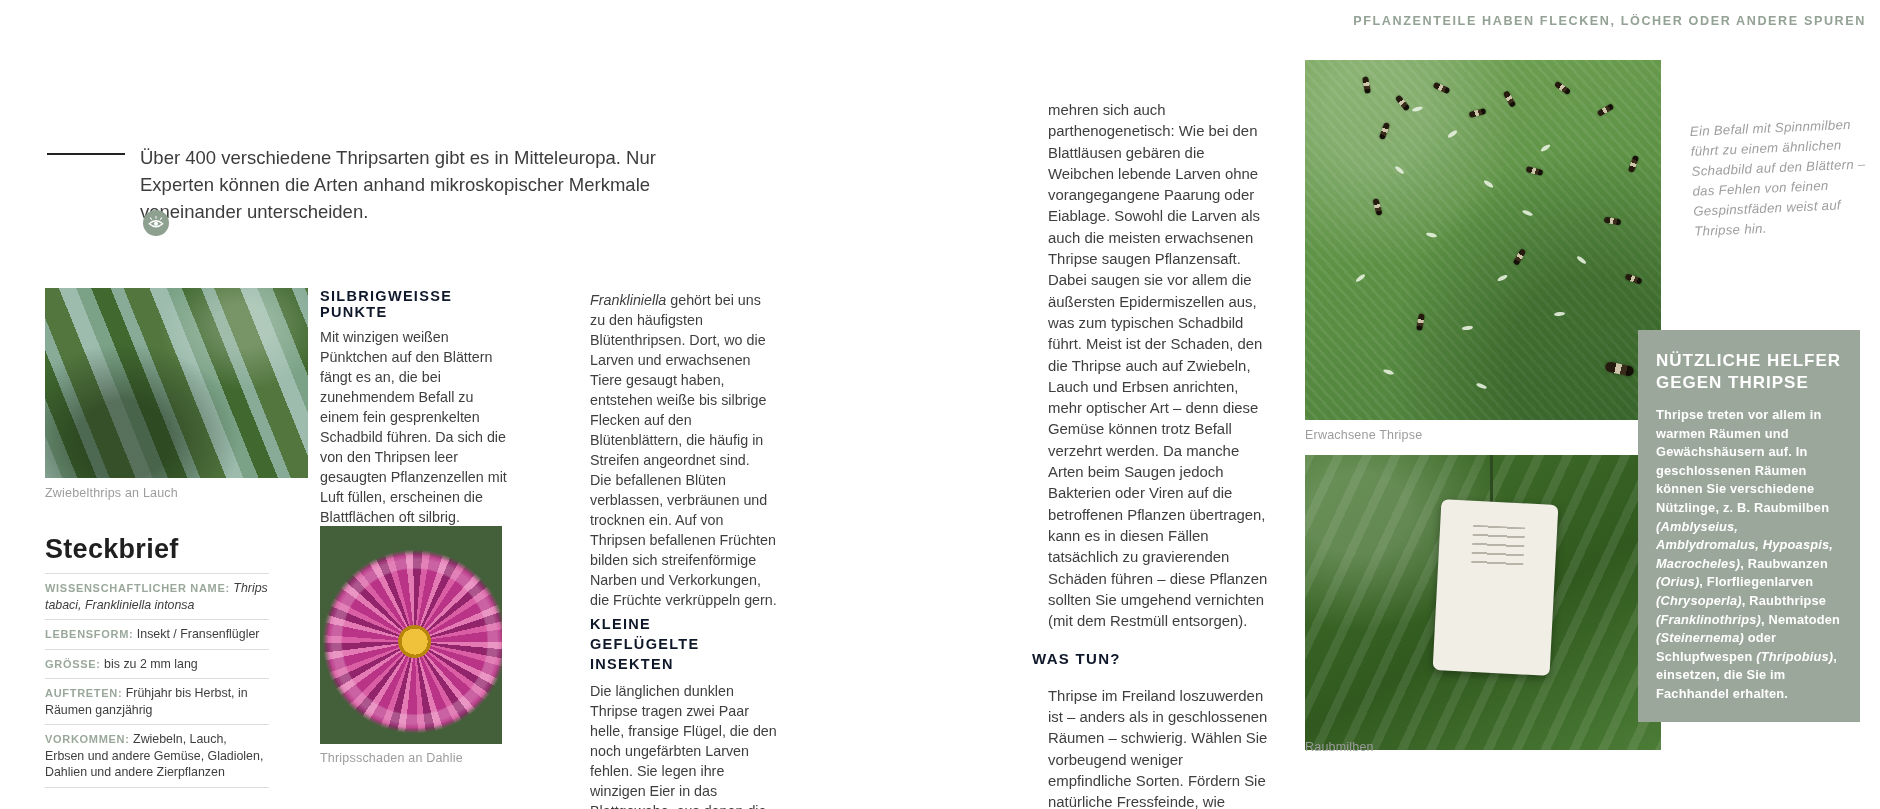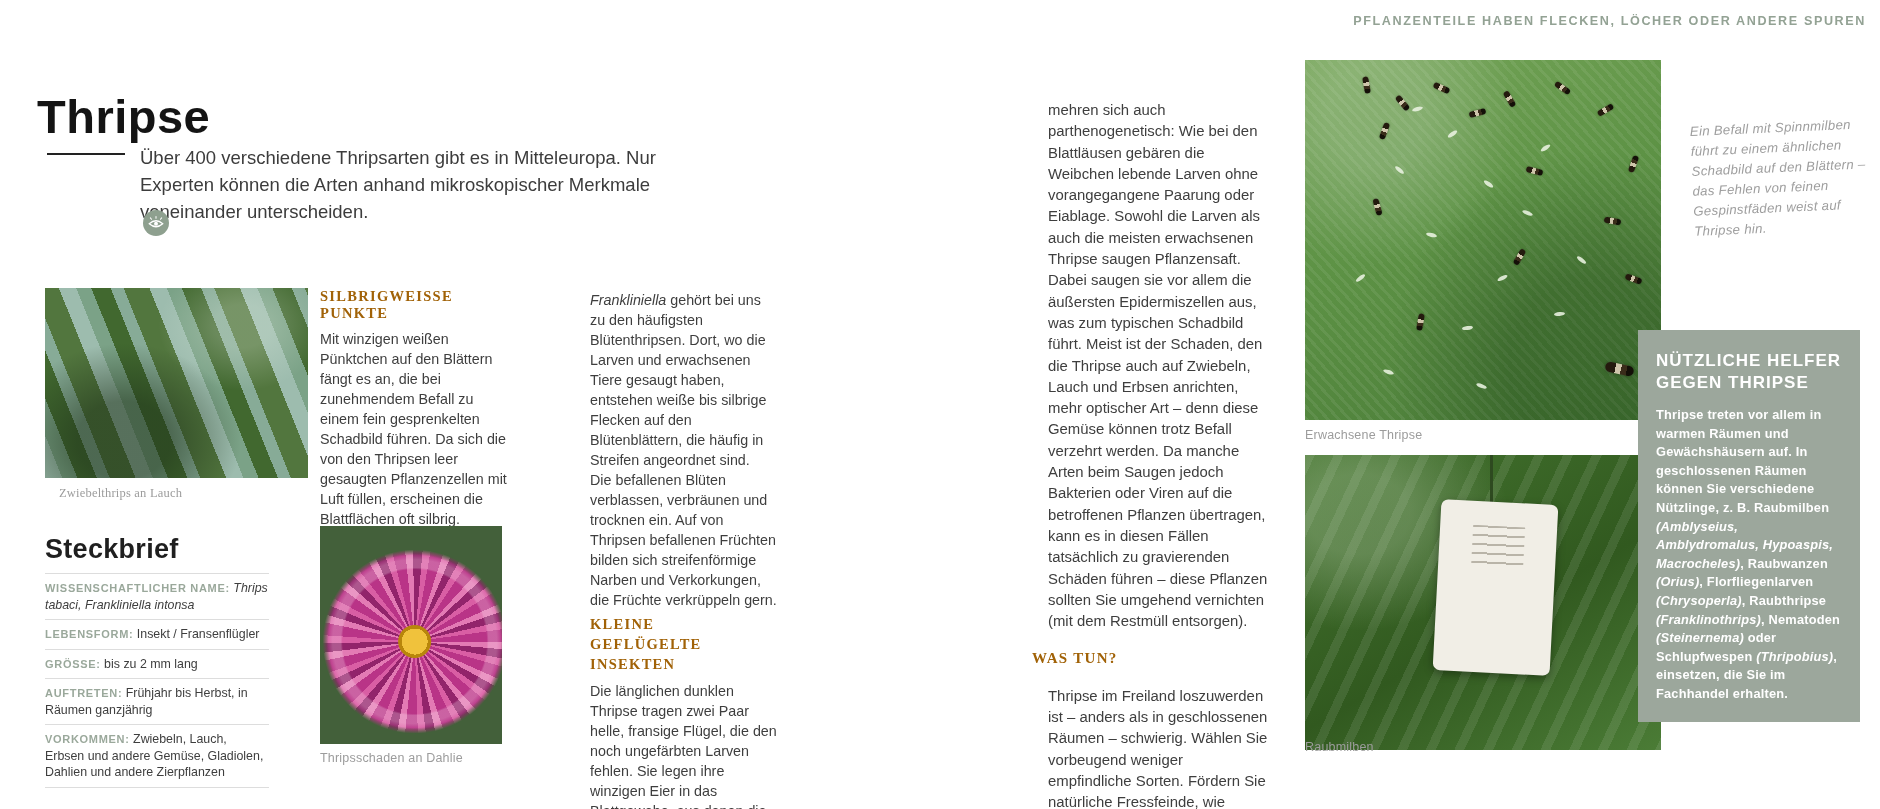--- a/index.html
+++ b/index.html
@@ -6,21 +6,21 @@
   body{
     width:1880px;height:809px;background:#ffffff;overflow:hidden;
     font-family:"Liberation Sans","DejaVu Sans",sans-serif;
     -webkit-font-smoothing:antialiased;
   }
   .spread{position:relative;width:1880px;height:809px;background:#fff;padding-left:17px;}
 
   
   .body-text{font-size:14.3px;line-height:20px;color:#3e3e3e;}
   .body-text p{margin:0;}
-  .sec-head{font-size:14.5px;font-weight:bold;letter-spacing:1.3px;color:#a16207;margin:0 0 7px 0;font-family:Liberation Serif, serif;}
+  .sec-head{font-size:14.5px;font-weight:bold;letter-spacing:1.3px;color:#0f172a;margin:0 0 7px 0;}
   .caption{position:absolute;font-size:12.5px;color:#9c9c9c;letter-spacing:.2px;}
   i{font-style:italic;}
 
   
   .title{position:absolute;left:37px;top:58px;font-size:47px;font-weight:bold;letter-spacing:.5px;color:#141414;}
   .intro-rule{position:absolute;left:47px;top:153px;width:78px;height:2px;background:#222;}
   .intro{position:absolute;left:140px;top:144px;width:580px;font-size:18.5px;line-height:27px;color:#3c3c3c;}
   .eye-badge{position:absolute;left:143px;top:210px;width:26px;height:26px;border-radius:50%;background:#8ea08f;display:flex;align-items:center;justify-content:center;}
 
   .photo{position:absolute;overflow:hidden;}
@@ -85,34 +85,33 @@
   .infobox-title{font-size:17px;font-weight:bold;letter-spacing:1px;line-height:22px;margin:0 0 12px 0;}
   .infobox-body{font-size:12.8px;font-weight:600;line-height:18.6px;letter-spacing:.2px;}
 </style>
 </head>
 <body>
 
 <div class="spread">
 
   <div class="running-head">PFLANZENTEILE HABEN FLECKEN, LÖCHER ODER ANDERE SPUREN</div>
 
-  <h1 class="title">Thripse</h1>
   <div class="intro-rule"></div>
   <div class="intro">Über 400 verschiedene Thripsarten gibt es in Mitteleuropa. Nur Experten können die Arten anhand mikroskopischer Merkmale voneinander unterscheiden.</div>
 
   <div class="eye-badge">
     <svg width="18" height="18" viewBox="0 0 24 24">
       <path d="M3 13 Q12 5 21 13 Q12 21 3 13 Z" fill="none" stroke="#ffffff" stroke-width="1.6"></path>
       <circle cx="12" cy="13" r="2.6" fill="#ffffff"></circle>
       <path d="M6 7 L4.5 5.2 M12 5.5 L12 3.3 M18 7 L19.5 5.2" stroke="#ffffff" stroke-width="1.4" stroke-linecap="round"></path>
     </svg>
   </div>
 
   <div class="photo photo1"></div>
-  <div class="caption" style="left:59px;top:486px;font-family:Liberation Serif, serif;">Zwiebelthrips an Lauch</div>
+  <div class="caption" style="left:45px;top:486px;">Zwiebelthrips an Lauch</div>
 
   <div class="steck-head">Steckbrief</div>
   <div class="steckbrief">
     <div class="steck-row">
       <span class="steck-label">WISSENSCHAFTLICHER NAME:</span>
       <span class="steck-val-italic">Thrips tabaci, Frankliniella intonsa</span>
     </div>
     <div class="steck-row">
       <span class="steck-label">LEBENSFORM:</span>
       <span>Insekt / Fransenflügler</span>

